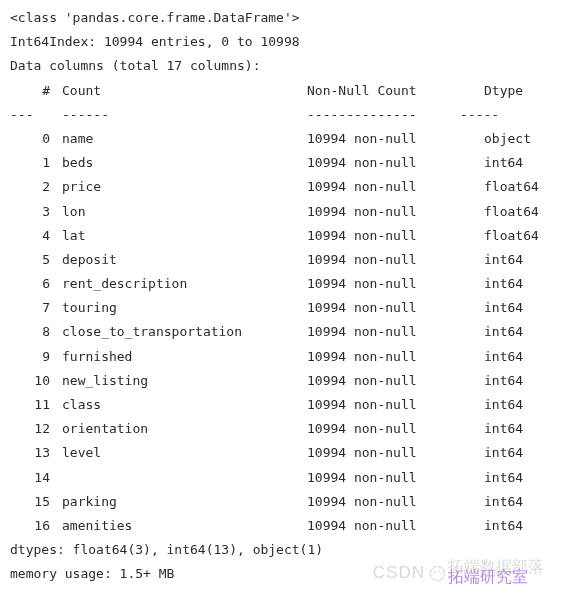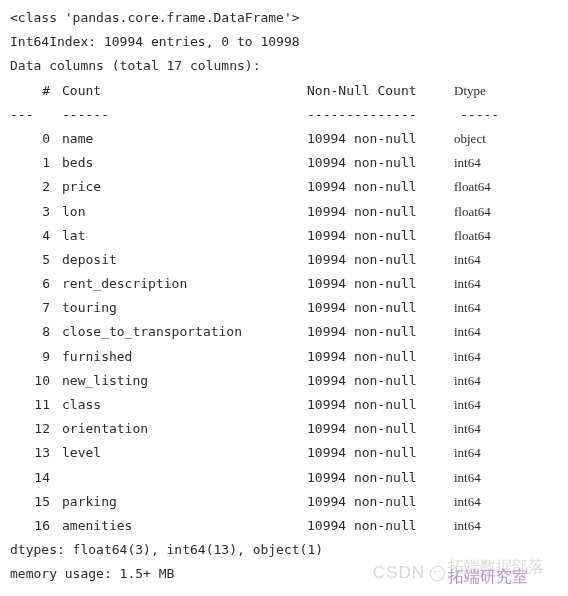--- a/index.html
+++ b/index.html
@@ -34,21 +34,21 @@
     position: absolute;
     white-space: pre;
     top: 0;
     line-height: 24.2px;
   }
   
   .c-text  { left: 10px; }
   .c-idx   { left: 10px; width: 40px; text-align: right; }
   .c-name  { left: 62px; }
   .c-count { left: 307px; }
-  .c-dtype { left: 454px; font-family: Liberation Serif, serif; }
+  .c-dtype { left: 484px; }
 
   .dash-idx   { left: 10px; }
   .dash-name  { left: 62px; }
   .dash-count { left: 307px; }
   .dash-dtype { left: 460px; }
 
   #watermark {
     position: absolute;
     right: 16px;
     bottom: 6px;

